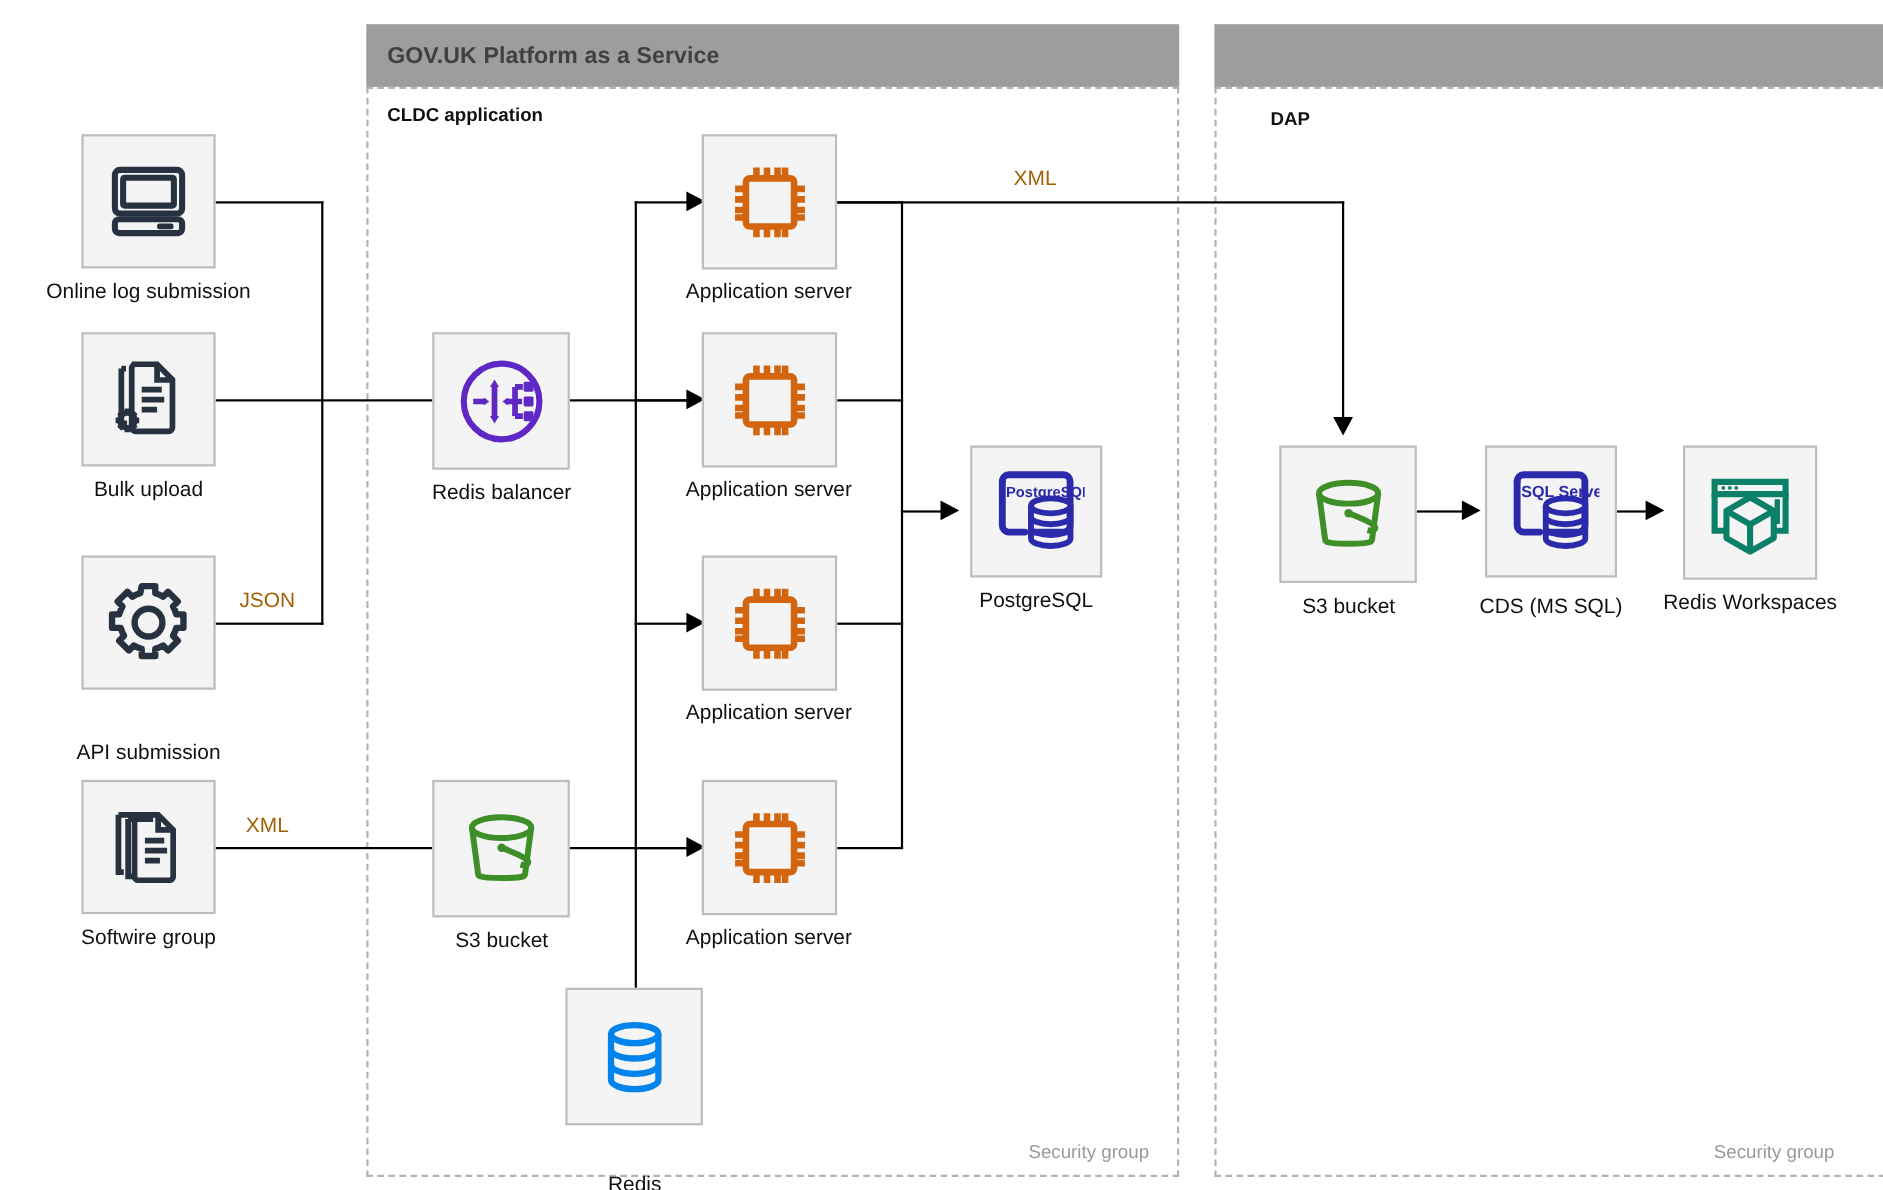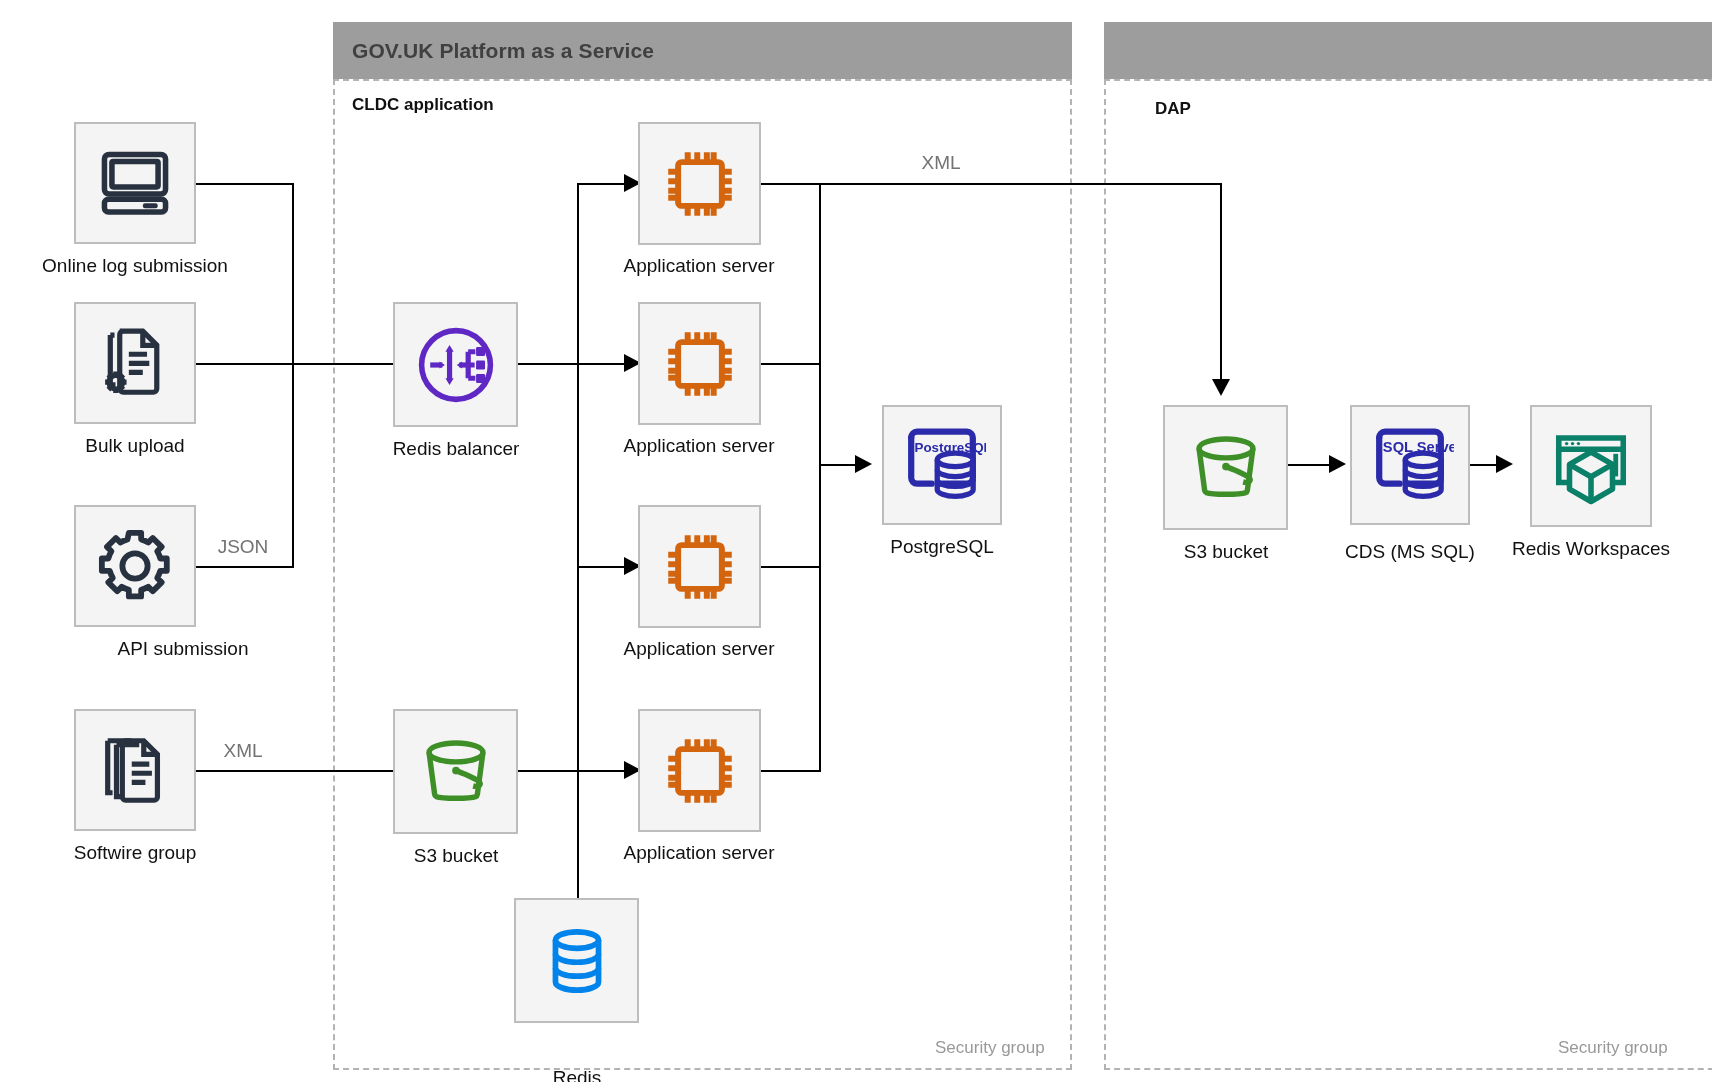--- a/index.html
+++ b/index.html
@@ -87,21 +87,21 @@
   }
   .arrow.down {
     border-left: 9px solid transparent;
     border-right: 9px solid transparent;
     border-top: 17px solid #000000;
   }
 
   .edge-label {
     position: absolute;
     font-size: 19px;
-    color: #737373;
+    color: #a16207;
     white-space: nowrap;
     transform: translateX(-50%);
     background: #ffffff;
     padding: 0 5px;
   }
 </style>
 </head>
 <body>
 
 <div id="canvas">
@@ -192,21 +192,21 @@
     </svg>
   </div>
   <div class="node-label" style="left:135px; top:435px;">Bulk upload</div>
 
   <div class="node" style="left:74px; top:505px; width:122px; height:122px;">
     <svg width="82" height="82" viewBox="0 0 24 24" fill="none" stroke="#27313f" stroke-width="1.7">
       <circle cx="12" cy="12" r="3.7"></circle>
       <path d="M10.2 2.3h3.6v1.9a8.4 8.4 0 0 1 2.1 0.9l1.3-1.3 2.6 2.6-1.3 1.3c0.4 0.65 0.7 1.35 0.9 2.1h1.9v3.6h-1.9a8.4 8.4 0 0 1-0.9 2.1l1.3 1.3-2.6 2.6-1.3-1.3a8.4 8.4 0 0 1-2.1 0.9v1.9h-3.6v-1.9a8.4 8.4 0 0 1-2.1-0.9l-1.3 1.3-2.6-2.6 1.3-1.3a8.4 8.4 0 0 1-0.9-2.1H2.3v-3.6h1.9c0.2-0.75 0.5-1.45 0.9-2.1L3.8 6.4l2.6-2.6 1.3 1.3c0.65-0.4 1.35-0.7 2.1-0.9z" stroke-linejoin="round"></path>
     </svg>
   </div>
-  <div class="node-label" style="left:135px; top:638px;margin-left:48px;">API submission</div>
+  <div class="node-label" style="left:135px; top:674px;">API submission</div>
 
   <div class="node" style="left:74px; top:709px; width:122px; height:122px;">
     <svg width="78" height="78" viewBox="0 0 24 24" fill="none" stroke="#27313f" stroke-width="1.6">
       <path d="M3.6 3.0h7.3M3.6 3.0v16.0h1.5"></path>
       <path d="M6.3 4.2h7.0M6.3 4.2v16.0h1.5"></path>
       <path d="M9.1 3.0h5.6l4.2 4.2v13.1a1.0 1.0 0 0 1-1.0 1.0h-8.8a1.0 1.0 0 0 1-1.0-1.0V4.0a1.0 1.0 0 0 1 1.0-1.0z"></path>
       <path d="M14.7 3.0v4.2h4.2"></path>
       <path d="M11.0 10.2h5.4M11.0 13.0h6.2M11.0 15.8h4.2"></path>
     </svg>
   </div>

